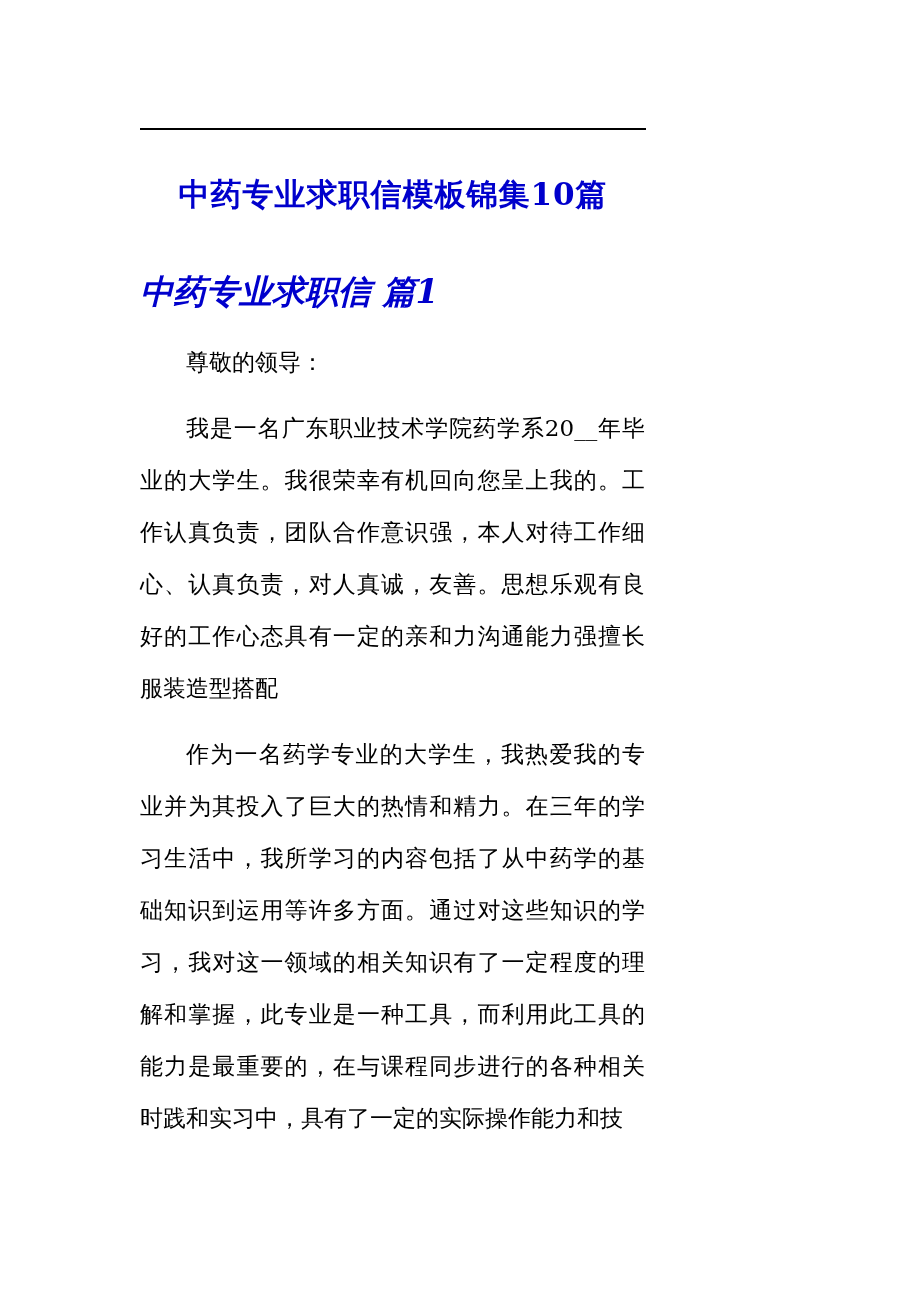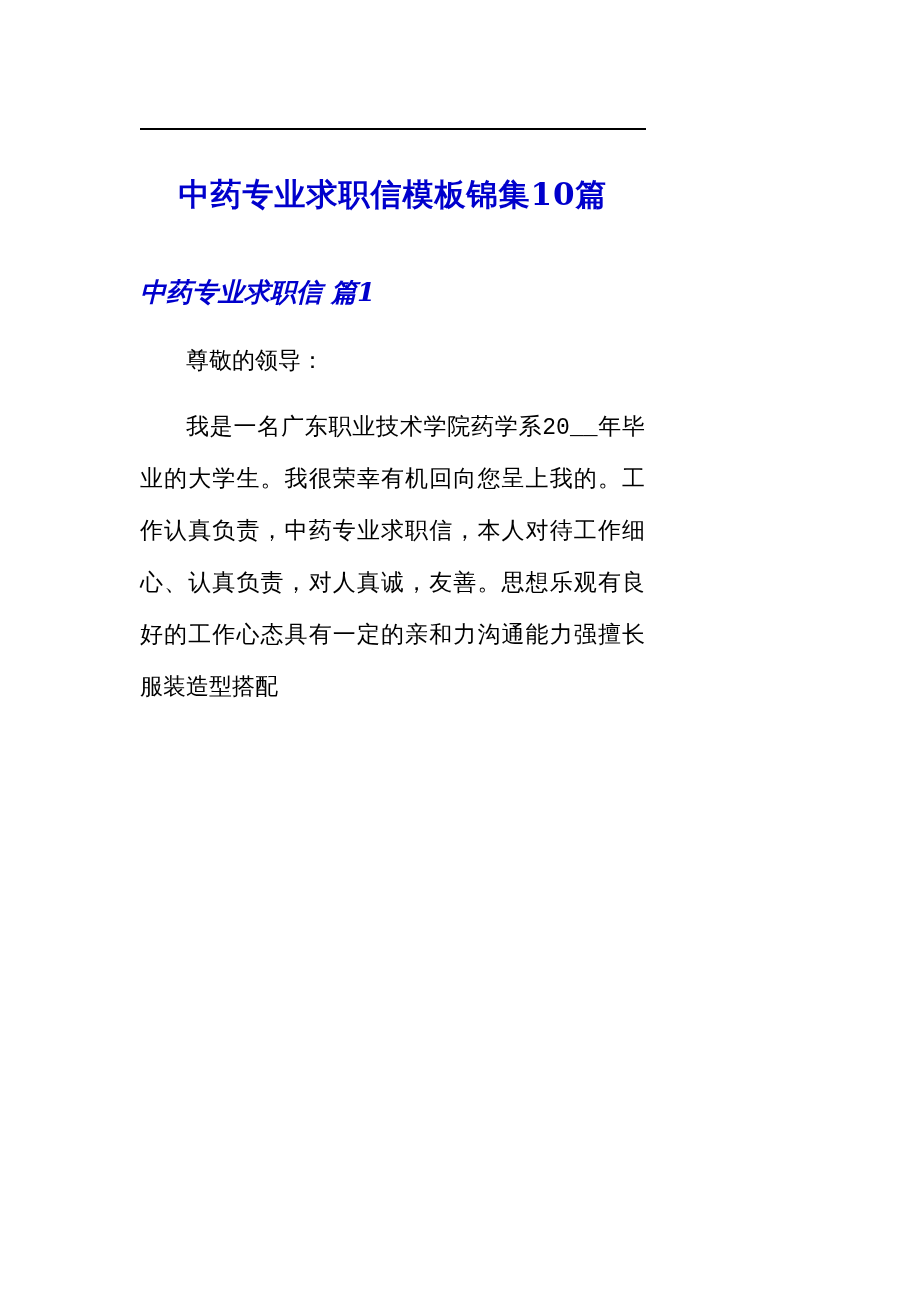--- a/index.html
+++ b/index.html
@@ -27,38 +27,38 @@
     margin: 42px 0 0 0;
     font-size: 31px;
     line-height: 44px;
     font-weight: bold;
     text-align: center;
     color: var(--heading, #0000CC);
     letter-spacing: 1px;
   }
   .section-heading {
     margin: 58px 0 26px 0;
-    font-size: 26px;
+    font-size: 33px;
     line-height: 36px;
     font-weight: bold;
     font-style: italic;
     color: var(--heading, #0000CC);
   }
   .body-para {
     margin: 0 1px 14px 0;
     font-size: 23px;
     line-height: 52px;
     text-indent: 2em;
     text-align: justify;
     color: var(--text, #000000);
-    font-family: Liberation Mono, monospace;
   }
 </style>
 </head>
 <body>
 
 <div class="page">
   <hr class="top-rule">
   <div class="doc-title">中药专业求职信模板锦集10篇</div>
   <div class="section-heading">中药专业求职信 篇1</div>
   <p class="body-para">尊敬的领导：</p>
-  <p class="body-para">我是一名广东职业技术学院药学系20__年毕业的大学生。我很荣幸有机回向您呈上我的。工作认真负责，中药专业求职信，本人对待工作细心、认真负责，对人真诚，友善。思想乐观有良好的工作心态具有一定的亲和力沟通能力强擅长服装造型搭配</p>
+  <p class="body-para">我是一名广东职业技术学院药学系20__年毕业的大学生。我很荣幸有机回向您呈上我的。工作认真负责，团队合作意识强，本人对待工作细心、认真负责，对人真诚，友善。思想乐观有良好的工作心态具有一定的亲和力沟通能力强擅长服装造型搭配</p>
+  <p class="body-para">作为一名药学专业的大学生，我热爱我的专业并为其投入了巨大的热情和精力。在三年的学习生活中，我所学习的内容包括了从中药学的基础知识到运用等许多方面。通过对这些知识的学习，我对这一领域的相关知识有了一定程度的理解和掌握，此专业是一种工具，而利用此工具的能力是最重要的，在与课程同步进行的各种相关时践和实习中，具有了一定的实际操作能力和技</p>
 </div>
 
 </body></html>

